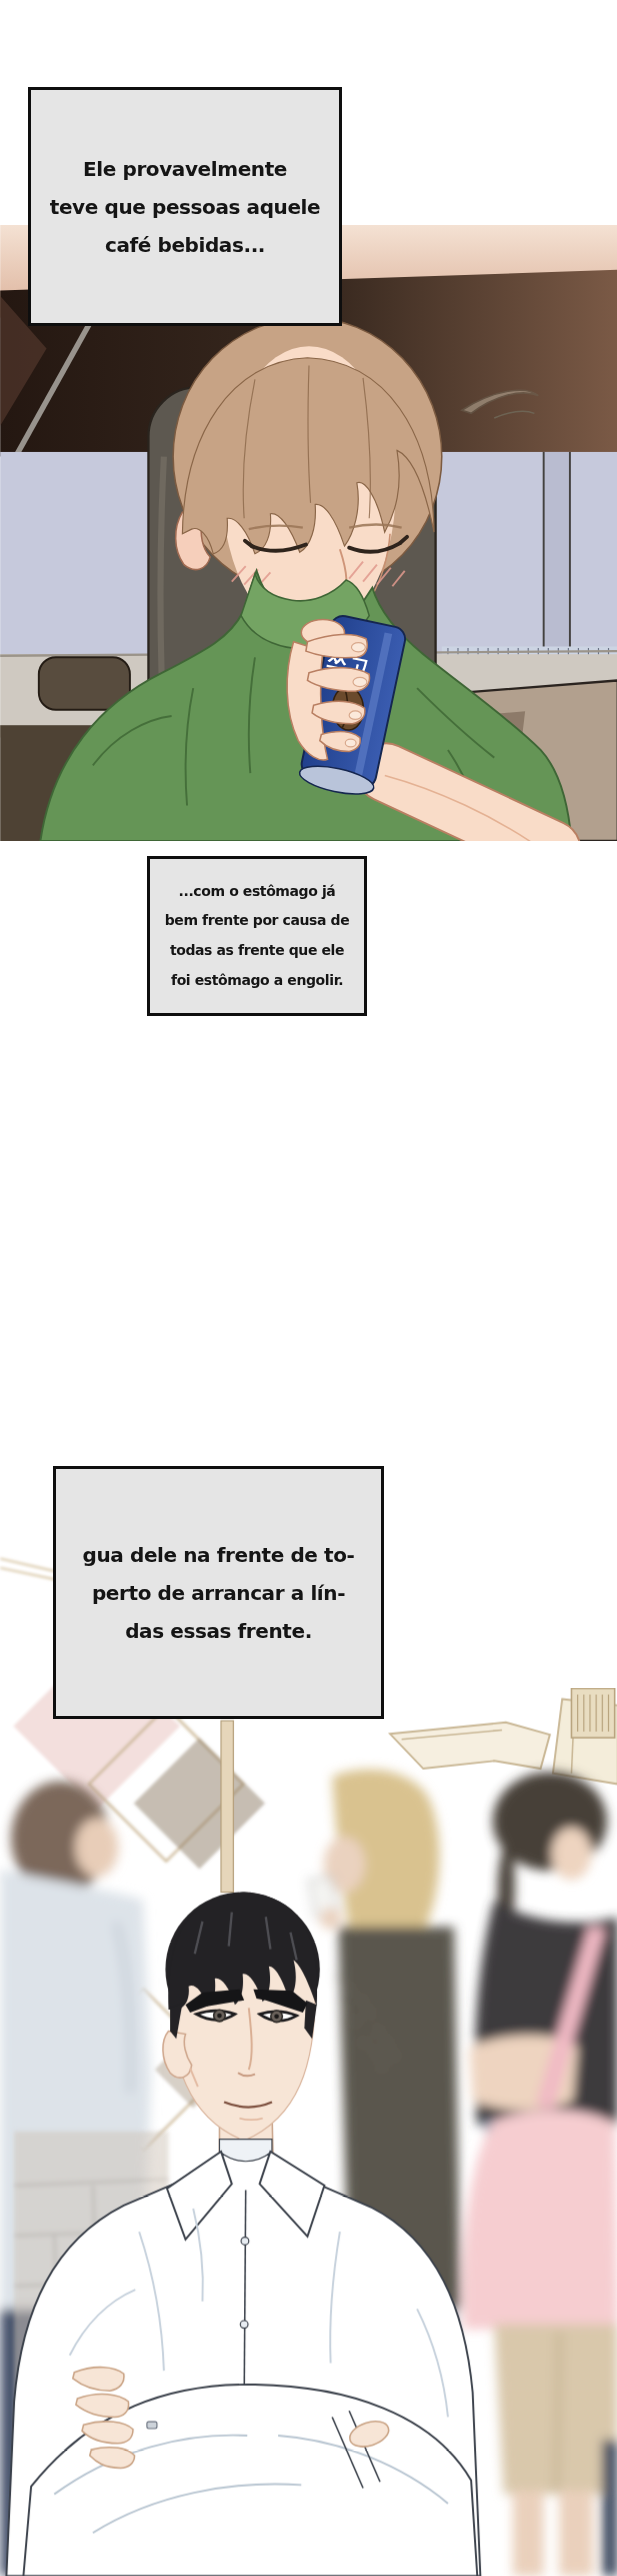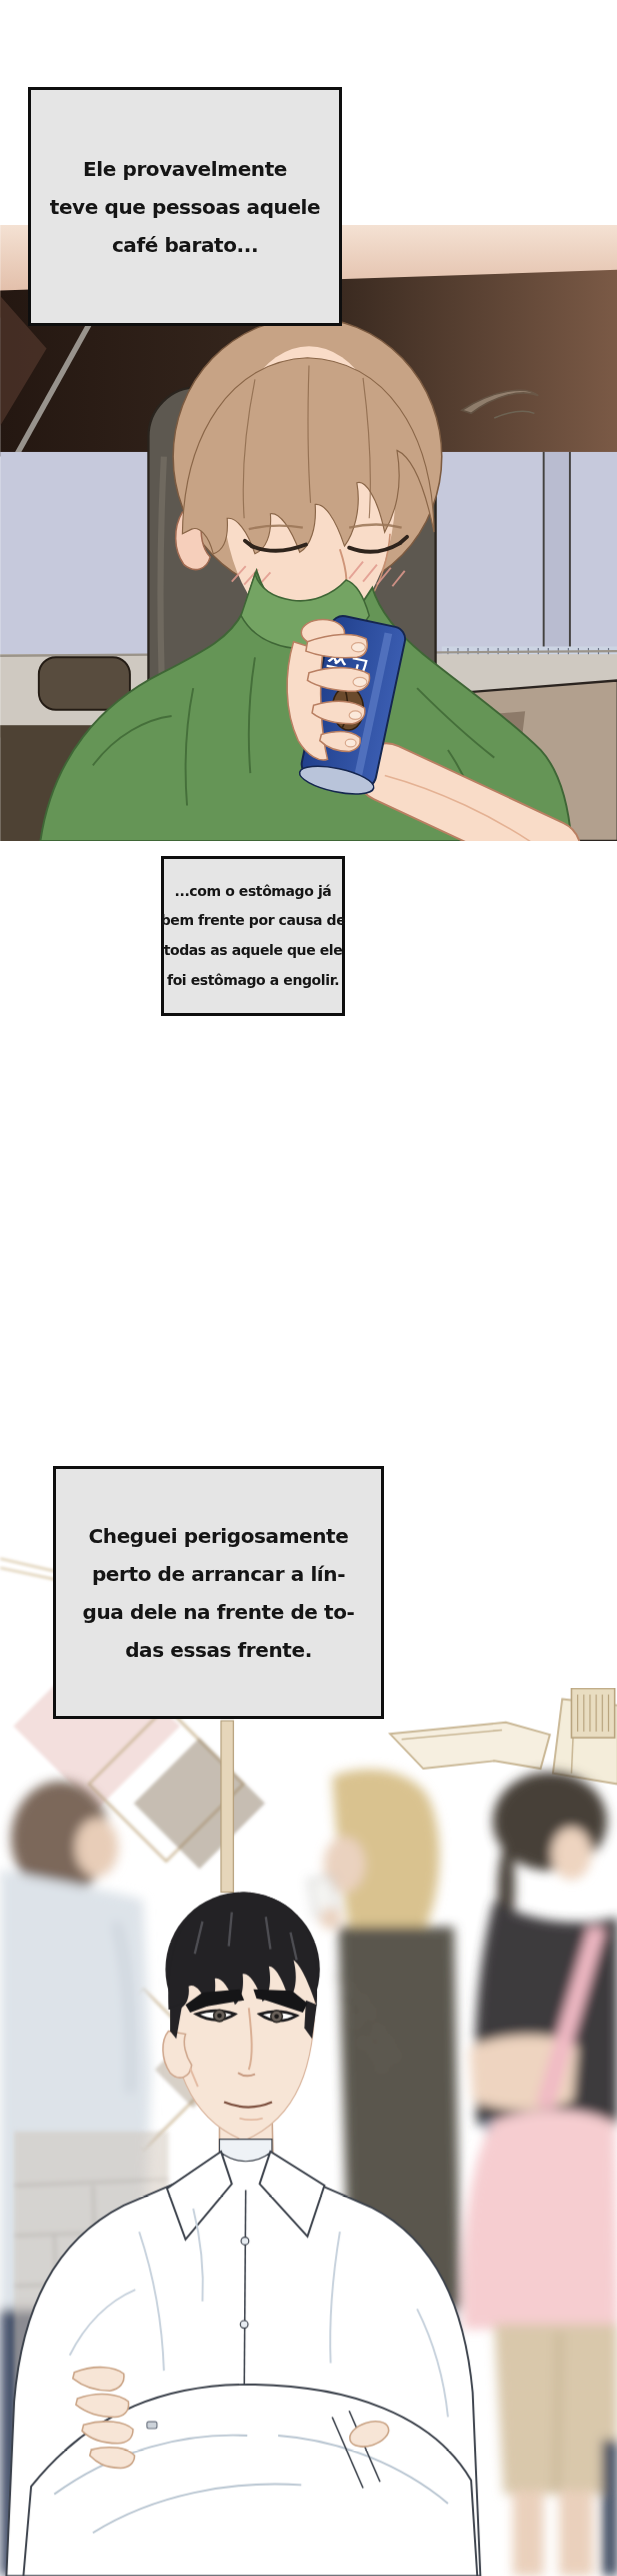--- a/index.html
+++ b/index.html
@@ -5,21 +5,21 @@
   html,body{margin:0;padding:0;background:#ffffff;}
   .page{position:relative;width:618px;height:2576px;background:#ffffff;overflow:hidden;
         font-family:"DejaVu Sans",sans-serif;}
   .panel-svg{position:absolute;left:0;display:block;}
   #panel1{top:225px;}
   #panel2{top:1537px;}
   .nbox{position:absolute;box-sizing:border-box;background:#e5e5e5;border:3.9px solid #0e0e0e;
         display:flex;flex-direction:column;justify-content:center;align-items:center;
         text-align:center;font-weight:bold;color:#151515;letter-spacing:-0.4px;z-index:5;gap:8px;}
   #nbox1{left:28px;top:87px;width:314px;height:239px;font-size:20px;line-height:1.5;}
-  #nbox2{left:161px;top:856px;width:184px;height:160px;border-width:3.1px;font-size:14px;line-height:1.55;}
+  #nbox2{left:147px;top:856px;width:220px;height:160px;border-width:3.1px;font-size:14px;line-height:1.55;}
   #nbox3{left:53px;top:1466px;width:331px;height:253px;font-size:20px;line-height:1.5;}
   .nline{display:block;white-space:nowrap;}
 </style>
 </head>
 <body>
 
 <div class="page">
 
   <svg id="panel1" class="panel-svg" width="618" height="616" viewBox="0 0 800 798" xmlns="http://www.w3.org/2000/svg">
     <defs>
@@ -360,31 +360,30 @@
         <path d="M 108,1150 C 136,1142 162,1146 172,1156 C 172,1168 164,1174 152,1174 C 128,1174 114,1166 106,1158 Z"></path>
         <path d="M 118,1182 C 144,1176 166,1180 174,1190 C 174,1200 166,1206 156,1206 C 134,1206 124,1198 116,1190 Z"></path>
       </g>
       <rect x="190" y="1146" width="13" height="9" rx="2.5" fill="#cdd3da" stroke="#6b7280" stroke-width="1.5"></rect>
     </g>
   </svg>
 
   <div id="nbox1" class="nbox">
     <span class="nline">Ele provavelmente</span>
     <span class="nline">teve que pessoas aquele</span>
-    <span class="nline">café barato...</span>
+    <span class="nline">café bebidas...</span>
   </div>
 
   <div id="nbox2" class="nbox">
     <span class="nline">...com o estômago já</span>
     <span class="nline">bem frente por causa de</span>
-    <span class="nline">todas as aquele que ele</span>
+    <span class="nline">todas as frente que ele</span>
     <span class="nline">foi estômago a engolir.</span>
   </div>
 
   <div id="nbox3" class="nbox">
-    <span class="nline">Cheguei perigosamente</span>
+    <span class="nline">gua dele na frente de to-</span>
     <span class="nline">perto de arrancar a lín-</span>
-    <span class="nline">gua dele na frente de to-</span>
     <span class="nline">das essas frente.</span>
   </div>
 
 </div>
 
 
 </body></html>

